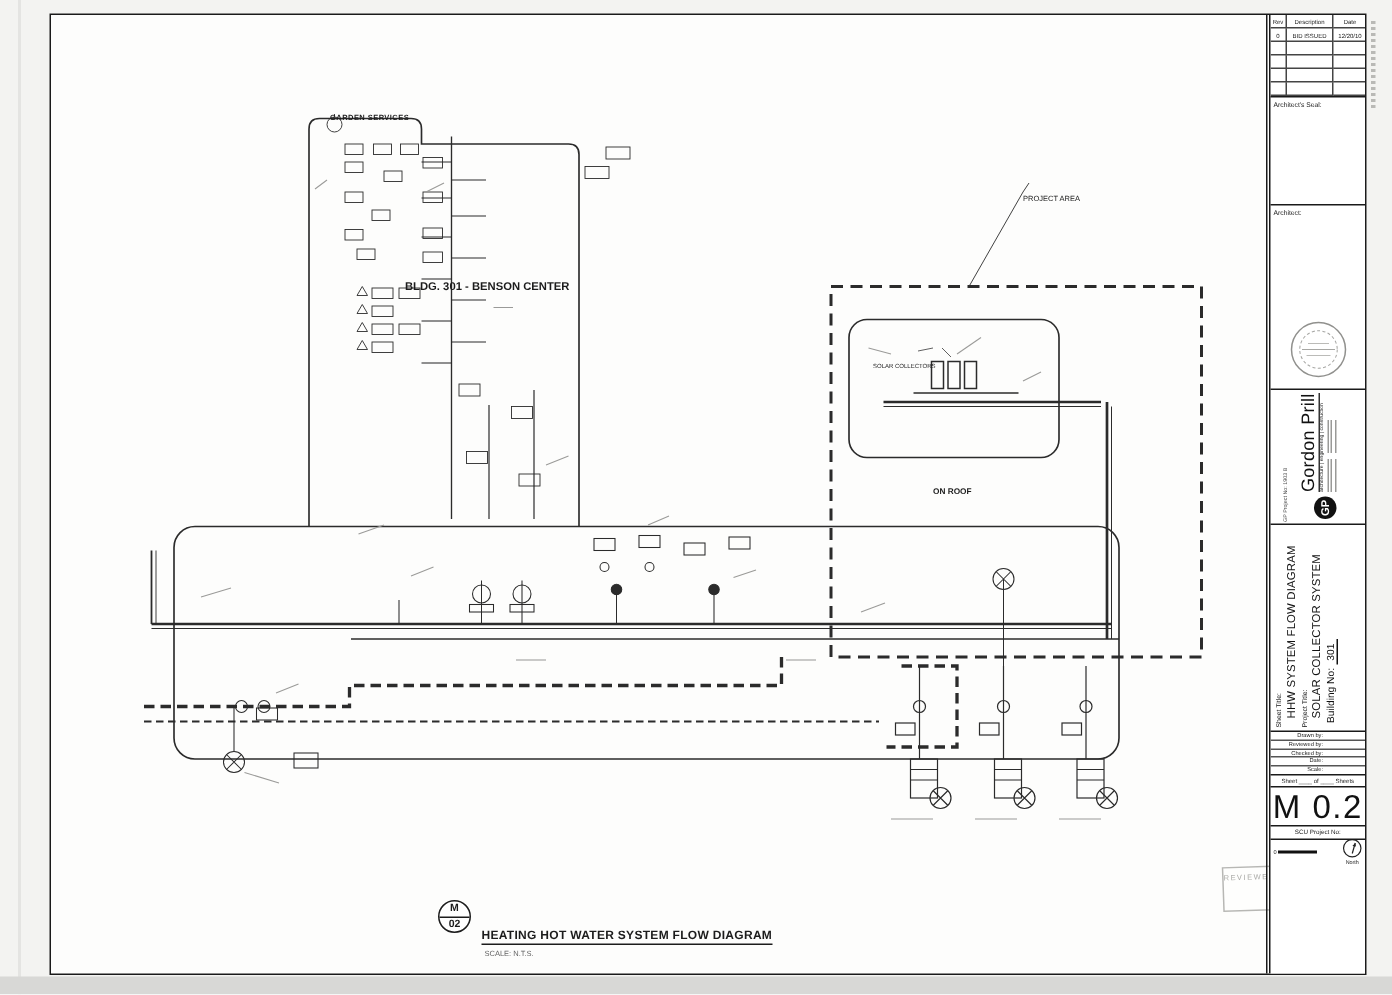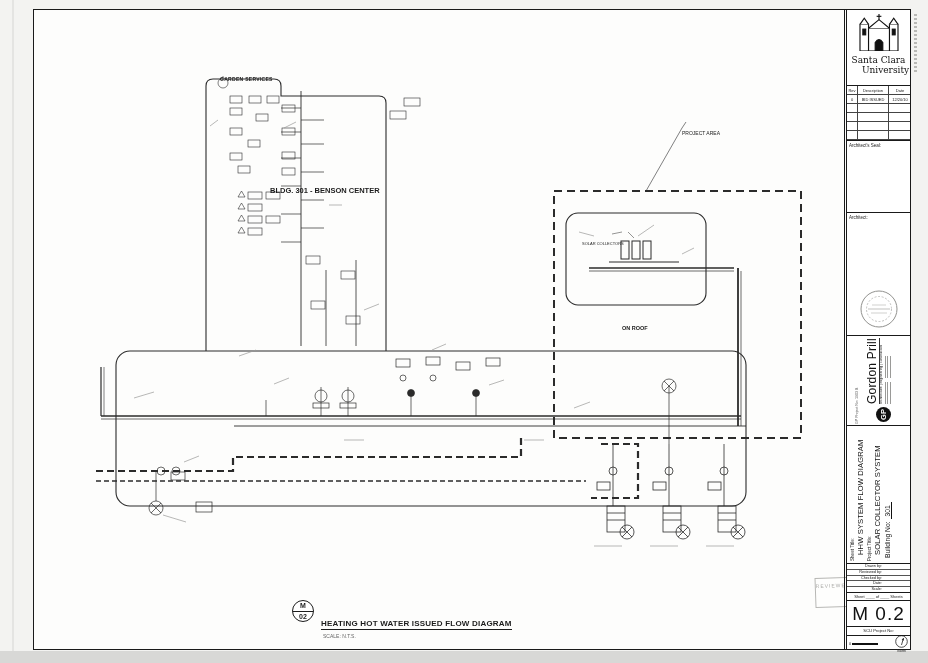--- a/index.html
+++ b/index.html
@@ -62,21 +62,21 @@
   .tt-small { font-size:4.6px; }
   .tt-big { font-size:7.6px; letter-spacing:0.1px; margin:1px 0 2px 6px; white-space:nowrap; }
   .tt-bno { font-size:6.8px; margin:2px 0 0 3px; }
   .tt-bno .val { border-bottom:0.7px solid #111; padding:0 3px; }
 
   .tb-fields { height:29px; font-size:3.8px; color:#222; }
   .f-row { display:grid; grid-template-columns:36px 1fr; height:5.8px; border-bottom:0.4px solid #555; }
   .f-row span { text-align:right; line-height:5.8px; padding-right:1px; }
 
   .tb-sheetline { height:8px; font-size:4px; color:#222; text-align:center; line-height:8px; }
-  .tb-m02 { height:26px; font-size:19px; color:#111; text-align:center; line-height:25px; letter-spacing:1px; }
+  .tb-m02 { height:26px; font-size:22px; color:#111; text-align:center; line-height:25px; letter-spacing:1px; }
   .tb-scu { height:9px; font-size:4.2px; color:#222; text-align:center; line-height:8px; }
   .tb-strip { height:16px; border-bottom:none; display:flex; align-items:center; justify-content:space-between; padding:0 2px; }
   .scalebar { display:flex; align-items:center; font-size:3.8px; color:#222; gap:1px; }
   .scalebar .bar { width:26px; height:2.5px; border:0.5px solid #111;
                    background:linear-gradient(90deg,#111 0 25%,#fff 25% 50%,#111 50% 75%,#fff 75%); }
   .north { text-align:center; font-size:3.6px; color:#222; line-height:3.5px; }
 </style>
 </head>
 <body>
 
@@ -270,50 +270,31 @@
     <div class="lbl lbl-bold" style="left:186px; top:50px; font-size:5px; letter-spacing:.3px;">GARDEN SERVICES</div>
     <div class="lbl lbl-bold" style="left:236px; top:160px; font-size:7.5px;">BLDG. 301 - BENSON CENTER</div>
     <div class="lbl" style="left:648px; top:104px; font-size:5px;">PROJECT AREA</div>
     <div class="lbl lbl-bold" style="left:588px; top:299px; font-size:5.5px;">ON ROOF</div>
     <div class="lbl" style="left:548px; top:215px; font-size:4px;">SOLAR COLLECTORS</div>
 
     <div class="bubble" style="left:258px; top:590px;">
       <span class="t">M</span>
       <span class="b">02</span>
     </div>
-    <div class="lbl lbl-bold underline" style="left:287px; top:593px; font-size:8px; letter-spacing:.2px;">HEATING HOT WATER ISSUED FLOW DIAGRAM</div>
+    <div class="lbl lbl-bold underline" style="left:287px; top:593px; font-size:8px; letter-spacing:.2px;">HEATING HOT WATER SYSTEM FLOW DIAGRAM</div>
     <div class="lbl" style="left:289px; top:607px; font-size:5px; color:#666;">SCALE:   N.T.S.</div>
 
     <div class="stamp">
       <span>REVIEWED</span>
       <span class="bar"></span>
       <span class="bar" style="margin:2px 5px 0 5px;"></span>
     </div>
 
     <aside class="titleblock">
 
-      <div class="tb-sec tb-logo">
-        <svg width="44" height="38" viewBox="0 0 44 40">
-          <g fill="#fff" stroke="#111" stroke-width="1.2">
-            <rect x="2" y="12" width="9" height="28"></rect>
-              <path d="M2,12 L6.5,5.5 L11,12"></path>
-            <rect x="33" y="12" width="9" height="28"></rect>
-              <path d="M33,12 L37.5,5.5 L42,12"></path>
-            <rect x="11" y="16" width="22" height="24"></rect>
-              <path d="M11,16 L22,7 L33,16"></path>
-            <path d="M18,40 L18,31 Q22,25 26,31 L26,40" fill="#111"></path>
-            <rect x="5" y="17" width="3" height="6" fill="#111"></rect>
-              <rect x="36" y="17" width="3" height="6" fill="#111"></rect>
-            <line x1="22" y1="7" x2="22" y2="1"></line>
-              <line x1="19.5" y1="3.5" x2="24.5" y2="3.5"></line>
-          </g>
-        </svg>
-        <div class="uni">Santa Clara</div>
-        <div class="uni" style="padding-left:14px;">University</div>
-      </div>
 
       <div class="tb-sec tb-rev">
         <div class="rev-grid">
           <div>Rev</div>
           <div>Description</div>
           <div>Date</div>
           <div>0</div>
           <div>BID ISSUED</div>
           <div>12/20/10</div>
           <div></div>

